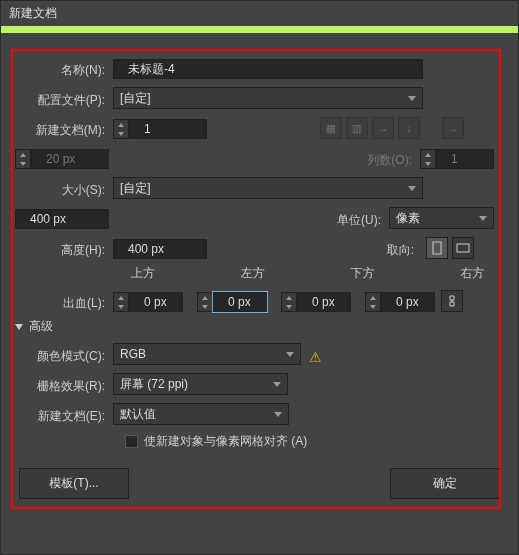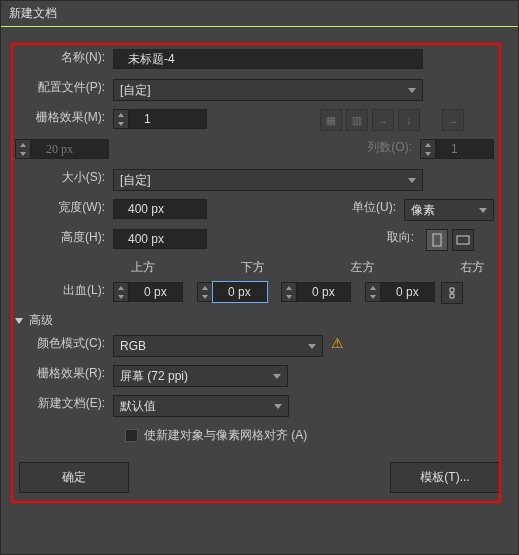--- a/index.html
+++ b/index.html
@@ -1,21 +1,21 @@
 <!DOCTYPE html>
 <html><head>
 <meta charset="utf-8">
 <style>
 * { box-sizing: border-box; margin: 0; padding: 0; font-family: "Microsoft YaHei", sans-serif; font-size: 12px; }
 body { background: #434343; color: #ccc; width: 519px; height: 555px; }
 .dialog { width: 519px; height: 555px; background: #434343; border: 1px solid #2a2a2a; }
-.titlebar { background: #434343; border-bottom: 1px solid #bef264; padding: 4px 8px; color: #ddd; }
+.titlebar { background: #434343; border-bottom: 7px solid #bef264; padding: 4px 8px; color: #ddd; }
 .body { padding: 10px 14px 10px 14px; position: relative; }
 .highlight-box { position: absolute; border: 2px solid #ff0000; top: 16px; left: 10px; width: 490px; height: 460px; pointer-events: none; }
-.row { display: flex; align-items: flex-start; margin: 6px 0; min-height: 24px; }
+.row { display: flex; align-items: flex-end; margin: 6px 0; min-height: 24px; }
 .lbl { text-align: right; padding-right: 8px; color: #ccc; white-space: nowrap; }
 .lbl.main { width: 98px; }
 .lbl.disabled { color: #777; }
 .input-text { background: #262626; border: 1px solid #222; color: #ddd; padding: 2px 14px; height: 20px; }
 .input-text.disabled { color: #777; }
 .dropdown { background: #3a3a3a; border: 1px solid #222; color: #ddd; padding: 0 6px; height: 22px; display: flex; align-items: center; justify-content: space-between; cursor: pointer; }
 .tri { width: 0; height: 0; border-left: 4px solid transparent; border-right: 4px solid transparent; border-top: 5px solid #999; margin-left: 6px; }
 .spinner { display: flex; align-items: center; }
 .spin-btns { display: flex; flex-direction: column; background: #3a3a3a; border: 1px solid #222; }
 .spin-btn { width: 14px; height: 9px; display: flex; align-items: center; justify-content: center; cursor: pointer; }
@@ -55,21 +55,21 @@
 
     <div class="row">
       <div class="lbl main">配置文件(P):</div>
       <div class="dropdown" style="width:310px">
         <span>[自定]</span>
         <span class="tri"></span>
       </div>
     </div>
 
     <div class="row">
-      <div class="lbl main">栅格效果(M):</div>
+      <div class="lbl main">新建文档(M):</div>
       <div class="spinner">
         <div class="spin-btns">
             <div class="spin-btn">
               <div class="up-tri"></div>
             </div>
             <div class="spin-btn">
               <div class="dn-tri"></div>
             </div>
           </div>
         <input class="input-text" style="width: 78px;" value="1">
@@ -87,21 +87,21 @@
     <div class="row">
       <div class="spinner">
         <div class="spin-btns">
             <div class="spin-btn">
               <div class="up-tri"></div>
             </div>
             <div class="spin-btn">
               <div class="dn-tri"></div>
             </div>
           </div>
-        <input class="input-text disabled" style="width: 78px; font-family: Liberation Serif, serif;" disabled="" value="20 px">
+        <input class="input-text disabled" style="width: 78px;" disabled="" value="20 px">
       </div>
       <div style="flex:1"></div>
       <div class="lbl disabled" style="width:64px">列数(O):</div>
       <div class="spinner">
         <div class="spin-btns">
             <div class="spin-btn">
               <div class="up-tri"></div>
             </div>
             <div class="spin-btn">
               <div class="dn-tri"></div>
@@ -114,25 +114,24 @@
 
     <div class="row">
       <div class="lbl main">大小(S):</div>
       <div class="dropdown" style="width:310px">
         <span>[自定]</span>
         <span class="tri"></span>
       </div>
     </div>
 
     <div class="row">
-      <div class="lbl main">宽度(W):</div>
       <input class="input-text" style="width: 94px;" value="400 px">
       <div style="flex:1"></div>
       <div class="lbl" style="width:64px">单位(U):</div>
-      <div class="dropdown" style="width:90px">
+      <div class="dropdown" style="width:105px">
         <span>像素</span>
         <span class="tri"></span>
       </div>
       <div style="width:10px"></div>
     </div>
 
     <div class="row">
       <div class="lbl main">高度(H):</div>
       <input class="input-text" style="width: 94px;" value="400 px">
       <div style="flex:1"></div>
@@ -145,22 +144,22 @@
       <div class="icon-btn">
         <svg width="14" height="12">
             <rect x="1" y="2" width="12" height="8" fill="none" stroke="#ccc"></rect>
           </svg>
       </div>
       <div style="width:30px"></div>
     </div>
 
     <div class="bleed-labels" style="margin-top:6px">
       <span>上方</span>
+      <span>左方</span>
       <span>下方</span>
-      <span>左方</span>
       <span>右方</span>
     </div>
 
     <div class="row">
       <div class="lbl main">出血(L):</div>
       <div class="spinner">
         <div class="spin-btns">
             <div class="spin-btn">
               <div class="up-tri"></div>
             </div>
@@ -213,21 +212,21 @@
       </div>
     </div>
 
     <div class="section-hdr">
       <div class="disc-tri"></div>
       <span>高级</span>
     </div>
 
     <div class="row">
       <div class="lbl main">颜色模式(C):</div>
-      <div class="dropdown" style="width:210px">
+      <div class="dropdown" style="width:188px">
         <span>RGB</span>
         <span class="tri"></span>
       </div>
       <span class="warn">⚠</span>
     </div>
 
     <div class="row">
       <div class="lbl main">栅格效果(R):</div>
       <div class="dropdown" style="width:175px">
         <span>屏幕 (72 ppi)</span>
@@ -244,16 +243,16 @@
     </div>
 
     <div class="checkbox-row">
       <div class="chk"></div>
       <span>使新建对象与像素网格对齐 (A)</span>
     </div>
 
   </div>
 
   <div class="footer">
+    <div class="btn"><span>模板(T)...</span></div>
     <div class="btn"><span>确定</span></div>
-    <div class="btn"><span>模板(T)...</span></div>
   </div>
 </div>
 
 </body></html>

